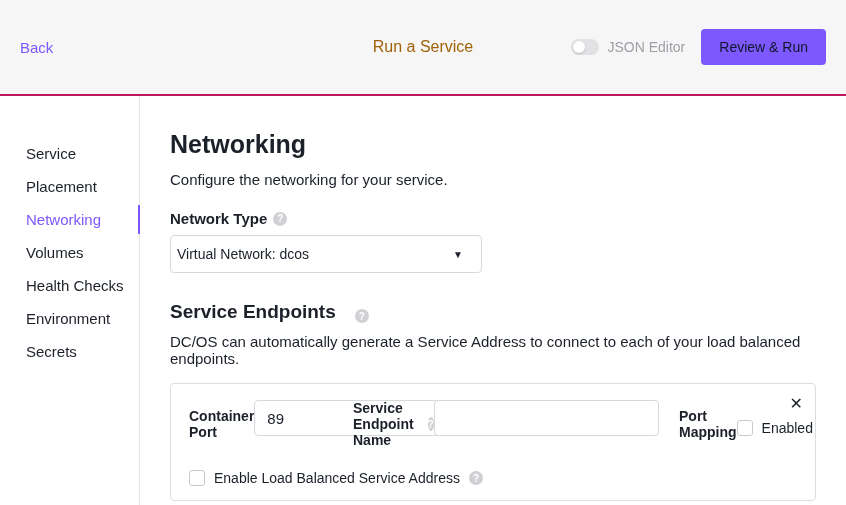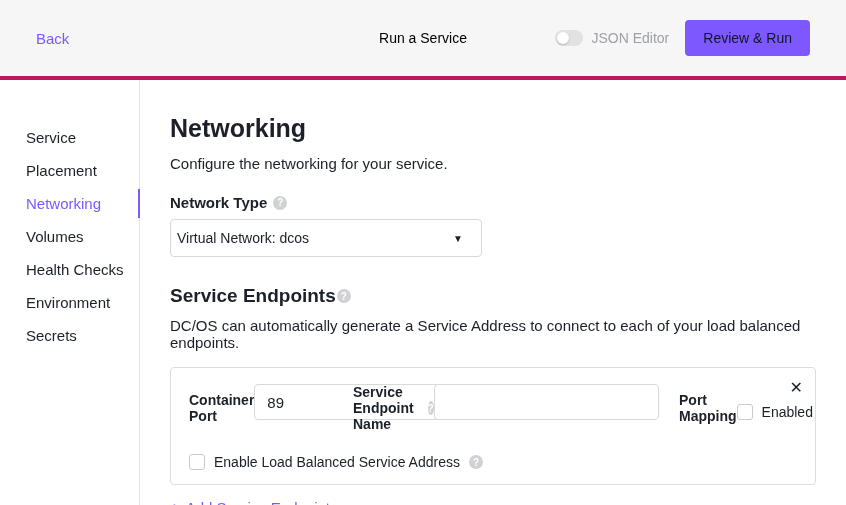--- a/index.html
+++ b/index.html
@@ -9,38 +9,38 @@
     }
     body {
       font-family: -apple-system, BlinkMacSystemFont, "Segoe UI", Helvetica, Arial, sans-serif;
       background: #fff;
       width: 846px;
       height: 505px;
       overflow: hidden;
     }
     .header {
       background: #f6f6f7;
-      border-bottom: 4px solid #be185d;
-      height: 80px;
-      display: flex;
-      align-items: center;
-      padding: 0 36px;
+      border-bottom: 2px solid #be185d;
+      height: 96px;
+      display: flex;
+      align-items: center;
+      padding: 0 20px;
       position: relative;
     }
     .back-link {
       color: #7d58ff;
       font-size: 15px;
       cursor: pointer;
     }
     .header-title {
       position: absolute;
       left: 50%;
       transform: translateX(-50%);
-      font-size: 14px;
-      color: #000000;
+      font-size: 16px;
+      color: #a16207;
       font-weight: 400;
     }
     .header-right {
       margin-left: auto;
       display: flex;
       align-items: center;
       gap: 16px;
     }
     .toggle-wrap {
       display: flex;
@@ -167,22 +167,22 @@
       position: absolute;
       right: 18px;
       font-size: 10px;
       color: #1b2029;
     }
     .section-title {
       font-size: 19px;
       font-weight: 600;
       color: #1b2029;
       display: flex;
-      align-items: center;
-      gap: 1px;
+      align-items: flex-end;
+      gap: 19px;
       margin-bottom: 10px;
     }
     .section-desc {
       font-size: 15px;
       color: #1b2029;
       margin-bottom: 16px;
     }
     .endpoint-box {
       border: 1px solid #dcdde0;
       border-radius: 4px;

